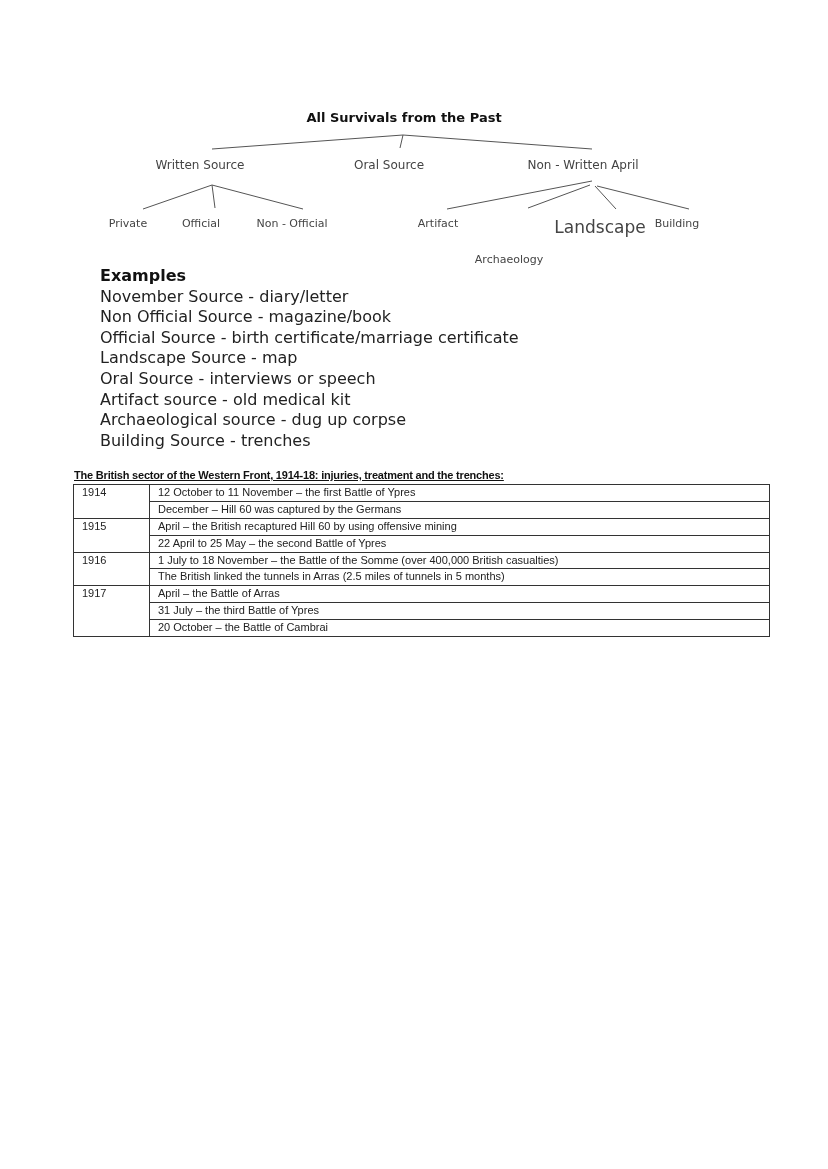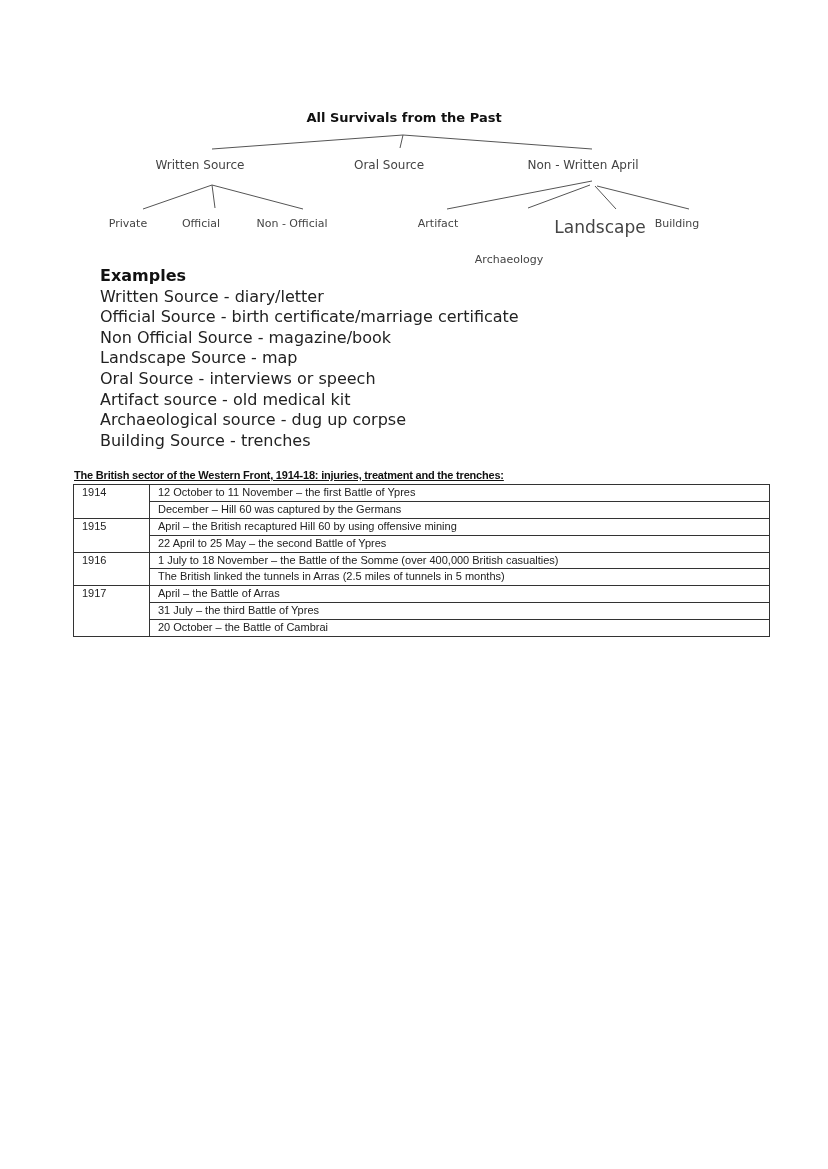--- a/index.html
+++ b/index.html
@@ -41,23 +41,23 @@
   <div class="dlabel" style="left:201px; top:217px; font-size:11px;">Official</div>
   <div class="dlabel" style="left:292px; top:217px; font-size:11px;">Non - Official</div>
   <div class="dlabel" style="left:438px; top:217px; font-size:11px;">Artifact</div>
   <div class="dlabel" style="left:509px; top:217px; font-size:11px;margin-top:36px;">Archaeology</div>
   <div class="dlabel" style="left:600px; top:217px; font-size:17px;">Landscape</div>
   <div class="dlabel" style="left:677px; top:217px; font-size:11px;">Building</div>
 </div>
 
 <div class="examples">
   <div class="heading">Examples</div>
-  <div>Written Source - diary/letter</div>
+  <div>November Source - diary/letter</div>
+  <div>Non Official Source - magazine/book</div>
   <div>Official Source - birth certificate/marriage certificate</div>
-  <div>Non Official Source - magazine/book</div>
   <div>Landscape Source - map</div>
   <div>Oral Source - interviews or speech</div>
   <div>Artifact source - old medical kit</div>
   <div>Archaeological source - dug up corpse</div>
   <div>Building Source - trenches</div>
 </div>
 
 <div class="tcap">The British sector of the Western Front, 1914-18: injuries, treatment and the trenches:</div>
 
 <table class="tl">

